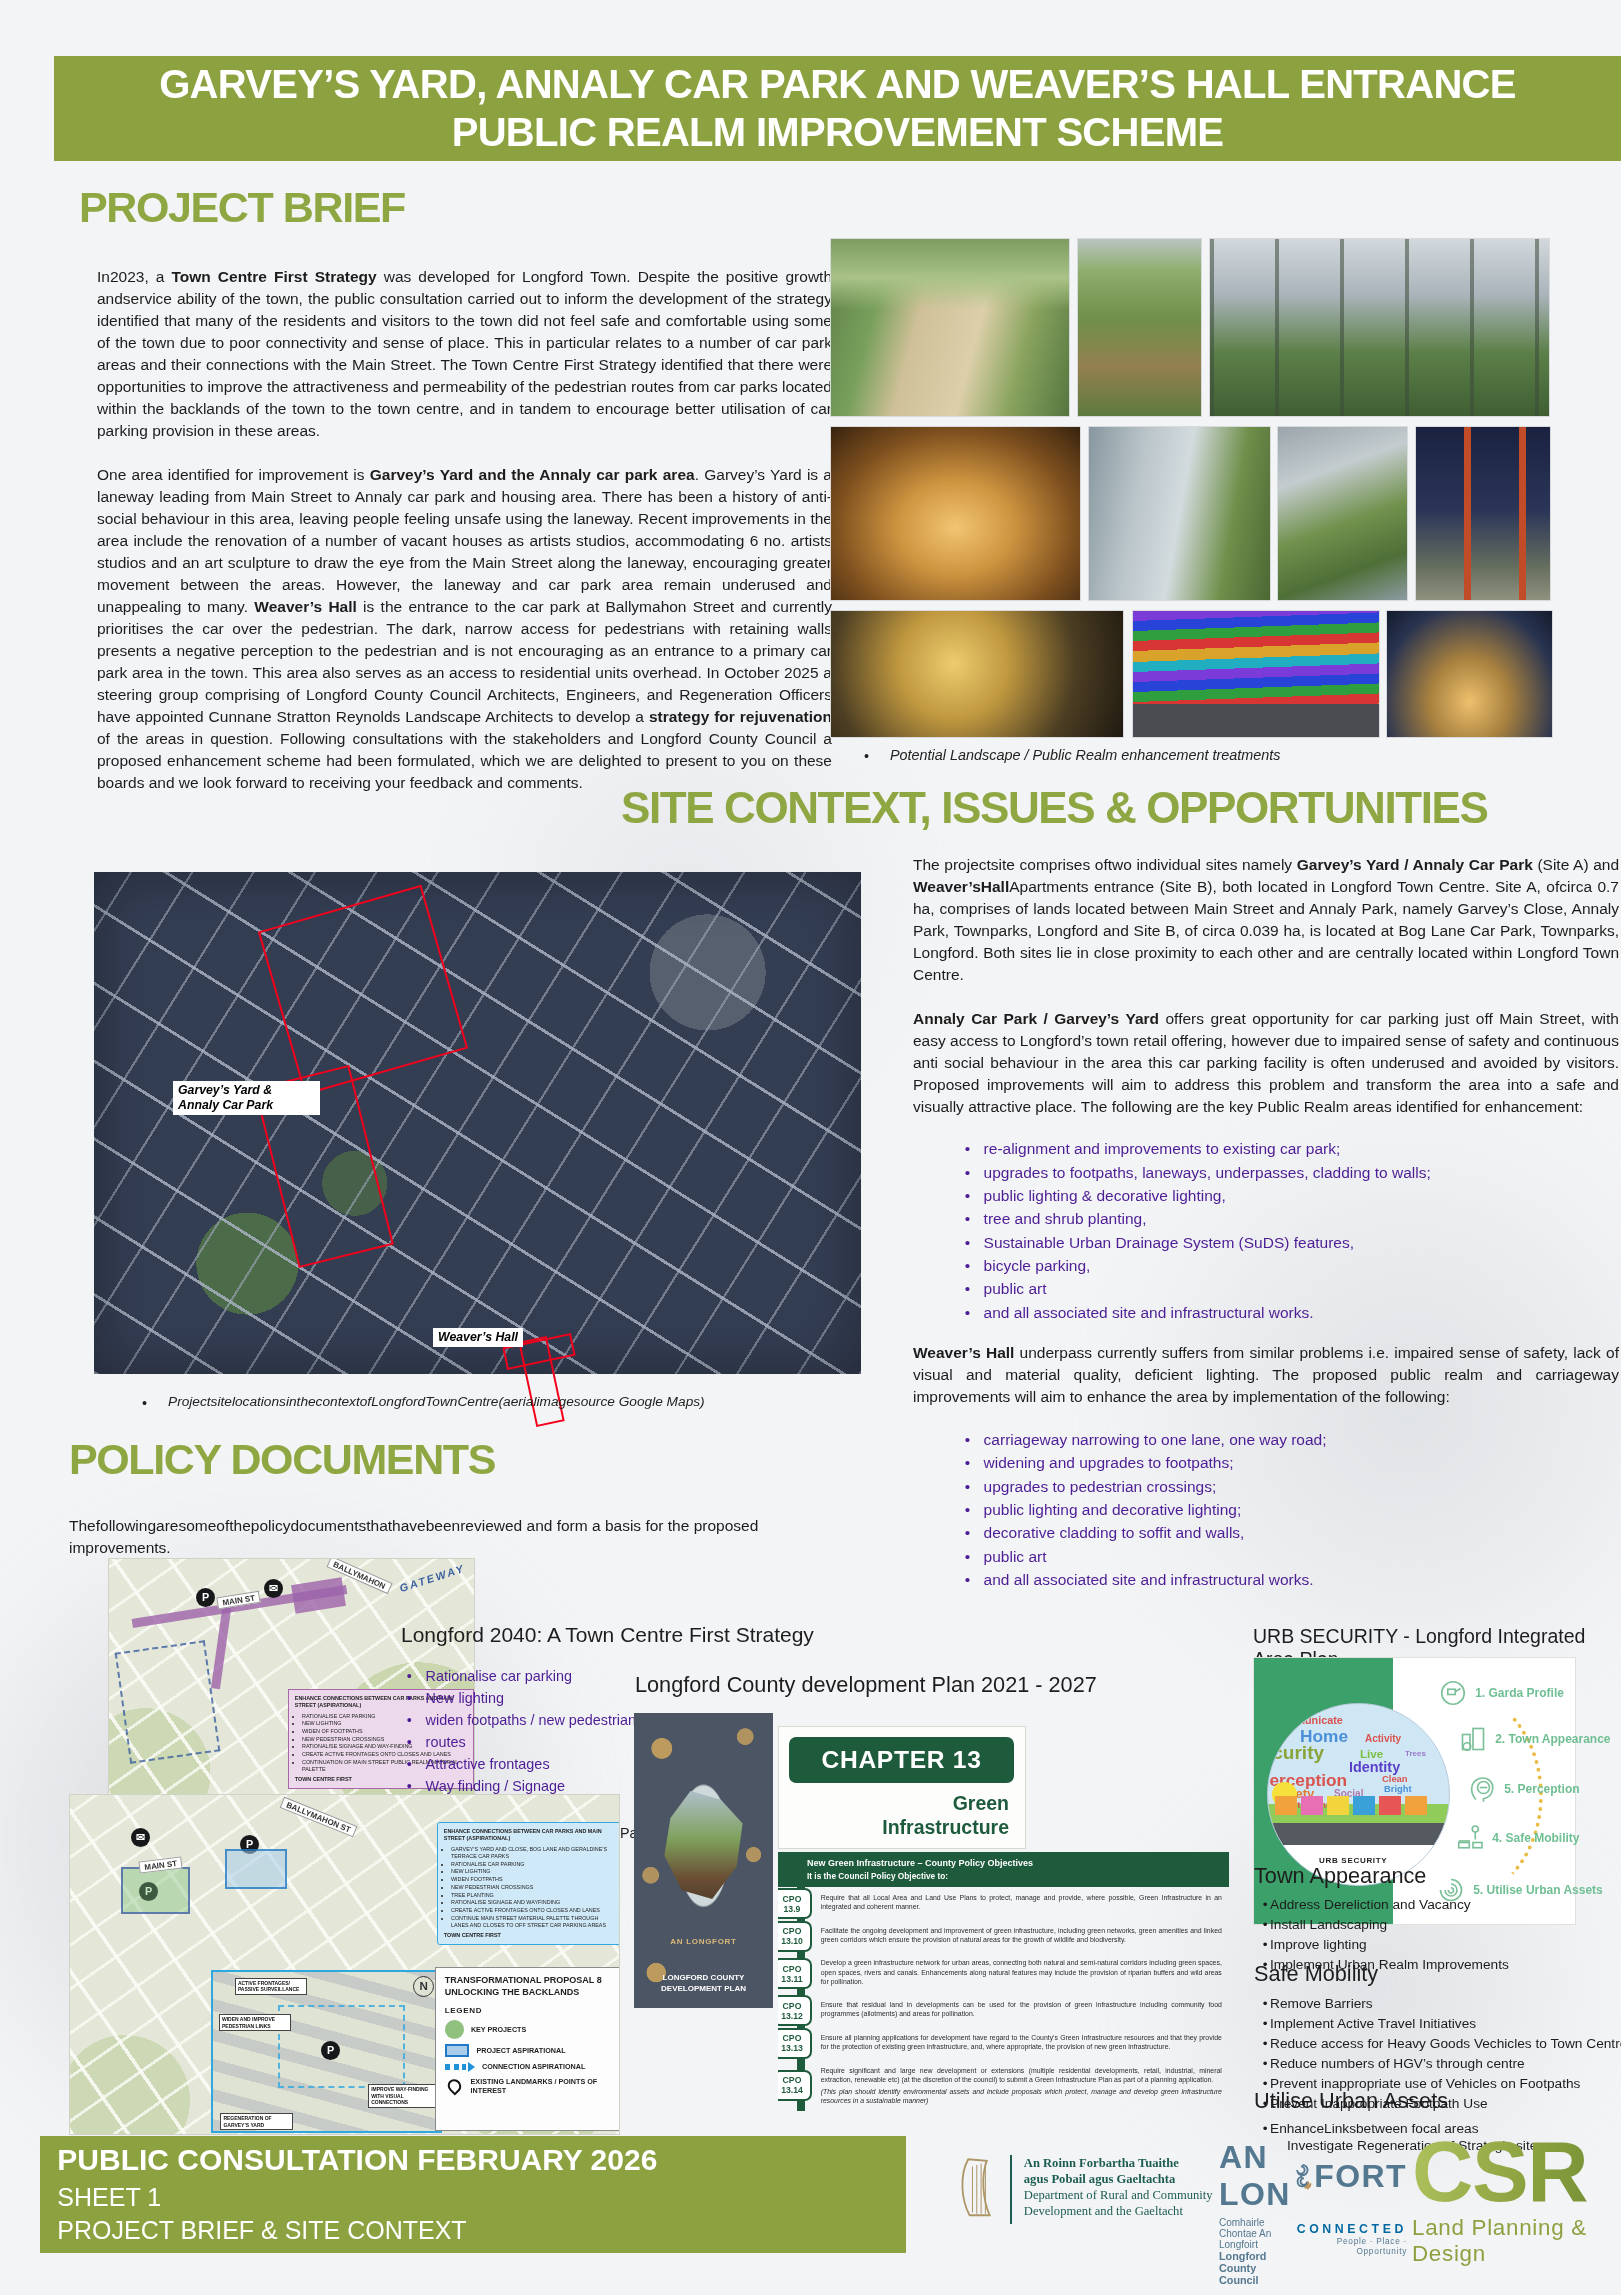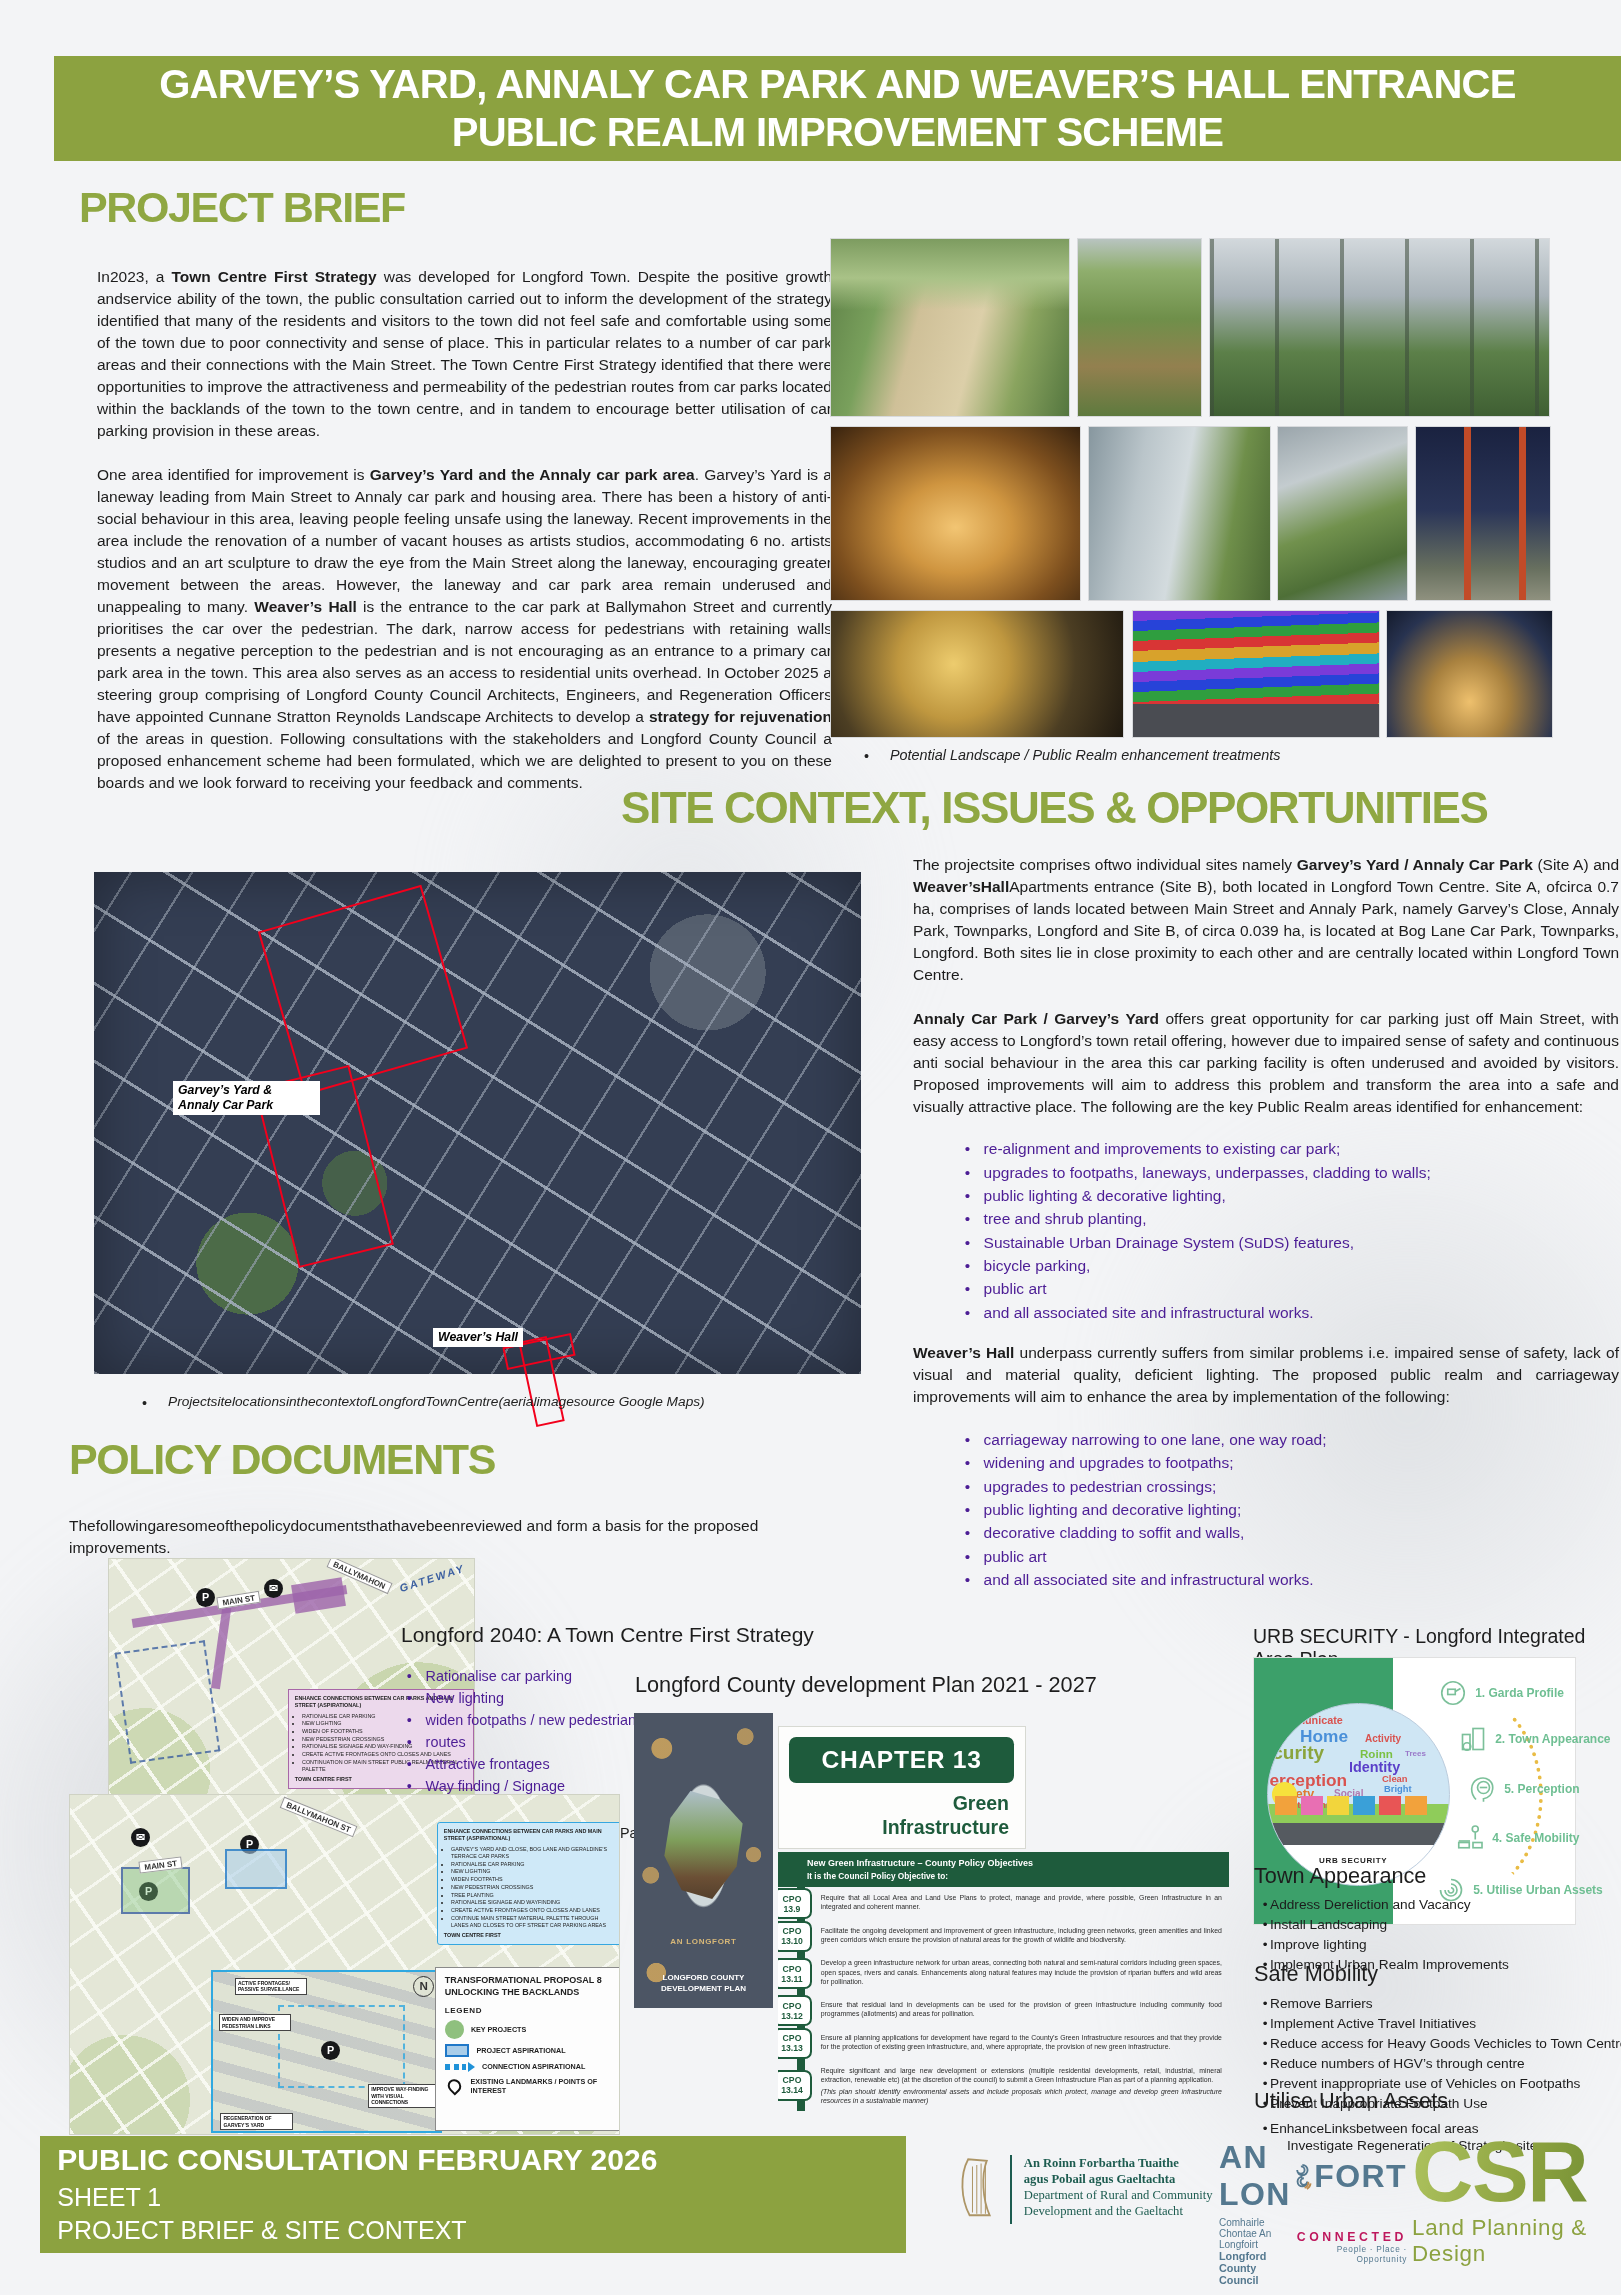--- a/index.html
+++ b/index.html
@@ -143,21 +143,21 @@
   .deptlogo{left:955px;top:2155px;display:flex;align-items:flex-start;}
   .harp{width:45px;height:66px;}
   .deptrule{width:2.2px;height:69px;background:#1d5c50;margin:0 11.6px 0 10px;}
   .depttext div{color:#1d5c50;font-size:12.6px;line-height:1.28;}
   .depttext .ga{font-family:"Liberation Serif",serif;font-weight:bold;}
   .depttext .en{font-family:"Liberation Serif",serif;}
   .lfdlogo{left:1219px;top:2139px;width:188px;}
   .lfdname{color:#54788f;font-weight:800;font-size:32px;letter-spacing:1.4px;display:flex;align-items:center;}
   .lfdsub1{color:#54788f;font-size:10px;margin-top:4.3px;}
   .lfdsub2{color:#54788f;font-size:10.8px;font-weight:bold;}
-  .connected{color:#be185d;font-weight:bold;font-size:12.3px;letter-spacing:3.6px;margin-top:17px;}
+  .connected{color:#0369a1;font-weight:bold;font-size:12.3px;letter-spacing:3.6px;margin-top:9px;}
   .tagline{color:#54788f;font-size:8.3px;letter-spacing:0.7px;}
   .csrlogo{left:1412px;top:2129px;text-align:left;}
   .csrname{font-weight:bold;font-size:85px;line-height:1;background:linear-gradient(100deg,#aec35e 0%,#8ca240 55%,#6d8a31 100%);-webkit-background-clip:text;background-clip:text;color:transparent;letter-spacing:-1.4px;}
   .csrtag{color:#8ca240;font-size:22.4px;margin-top:1.4px;letter-spacing:0.7px;}
 </style>
 </head>
 <body>
 
 <div class="poster">
 
@@ -413,21 +413,21 @@
   </div>
 
   <div class="abs subhead" style="left:1253px;top:1625px;font-size:19.5px;">URB SECURITY - Longford Integrated Area Plan</div>
   <div class="abs urbpanel">
     <div class="urbgreen"></div>
     <div class="urbcircle">
       <span class="cw" style="left:27.4px;top:10px;color:#d9534f;font-size:10.8px;text-align:right;">municate</span>
       <span class="cw" style="left:32px;top:21.7px;color:#4a90d9;font-size:17.3px;">Home</span>
       <span class="cw" style="left:97px;top:29px;color:#d9534f;font-size:10px;">Activity</span>
       <span class="cw" style="left:4.3px;top:38px;color:#8aa43c;font-size:19px;">curity</span>
-      <span class="cw" style="left:92px;top:43px;color:#7bc043;font-size:11.6px;">Roinn</span>
+      <span class="cw" style="left:92px;top:43px;color:#7bc043;font-size:11.6px;">Live</span>
       <span class="cw" style="left:137px;top:45px;color:#9a79c9;font-size:8px;">Trees</span>
       <span class="cw" style="left:81px;top:55px;color:#5a3fc9;font-size:14.4px;">Identity</span>
       <span class="cw" style="left:1.4px;top:66px;color:#d9534f;font-size:17.3px;">erception</span>
       <span class="cw" style="left:114px;top:69px;color:#d9534f;font-size:9.4px;">Clean</span>
       <span class="cw" style="left:116px;top:79px;color:#4a90d9;font-size:9.4px;">Bright</span>
       <span class="cw" style="left:7.2px;top:82px;color:#e07a30;font-size:13px;">Safety</span>
       <span class="cw" style="left:66px;top:84px;color:#b07ab0;font-size:10px;">Social</span>
       <span class="cw" style="left:17.3px;top:95px;color:#d9534f;font-size:9.4px;">Entertainment</span>
       <div class="sun"></div>
       <div class="houses">

